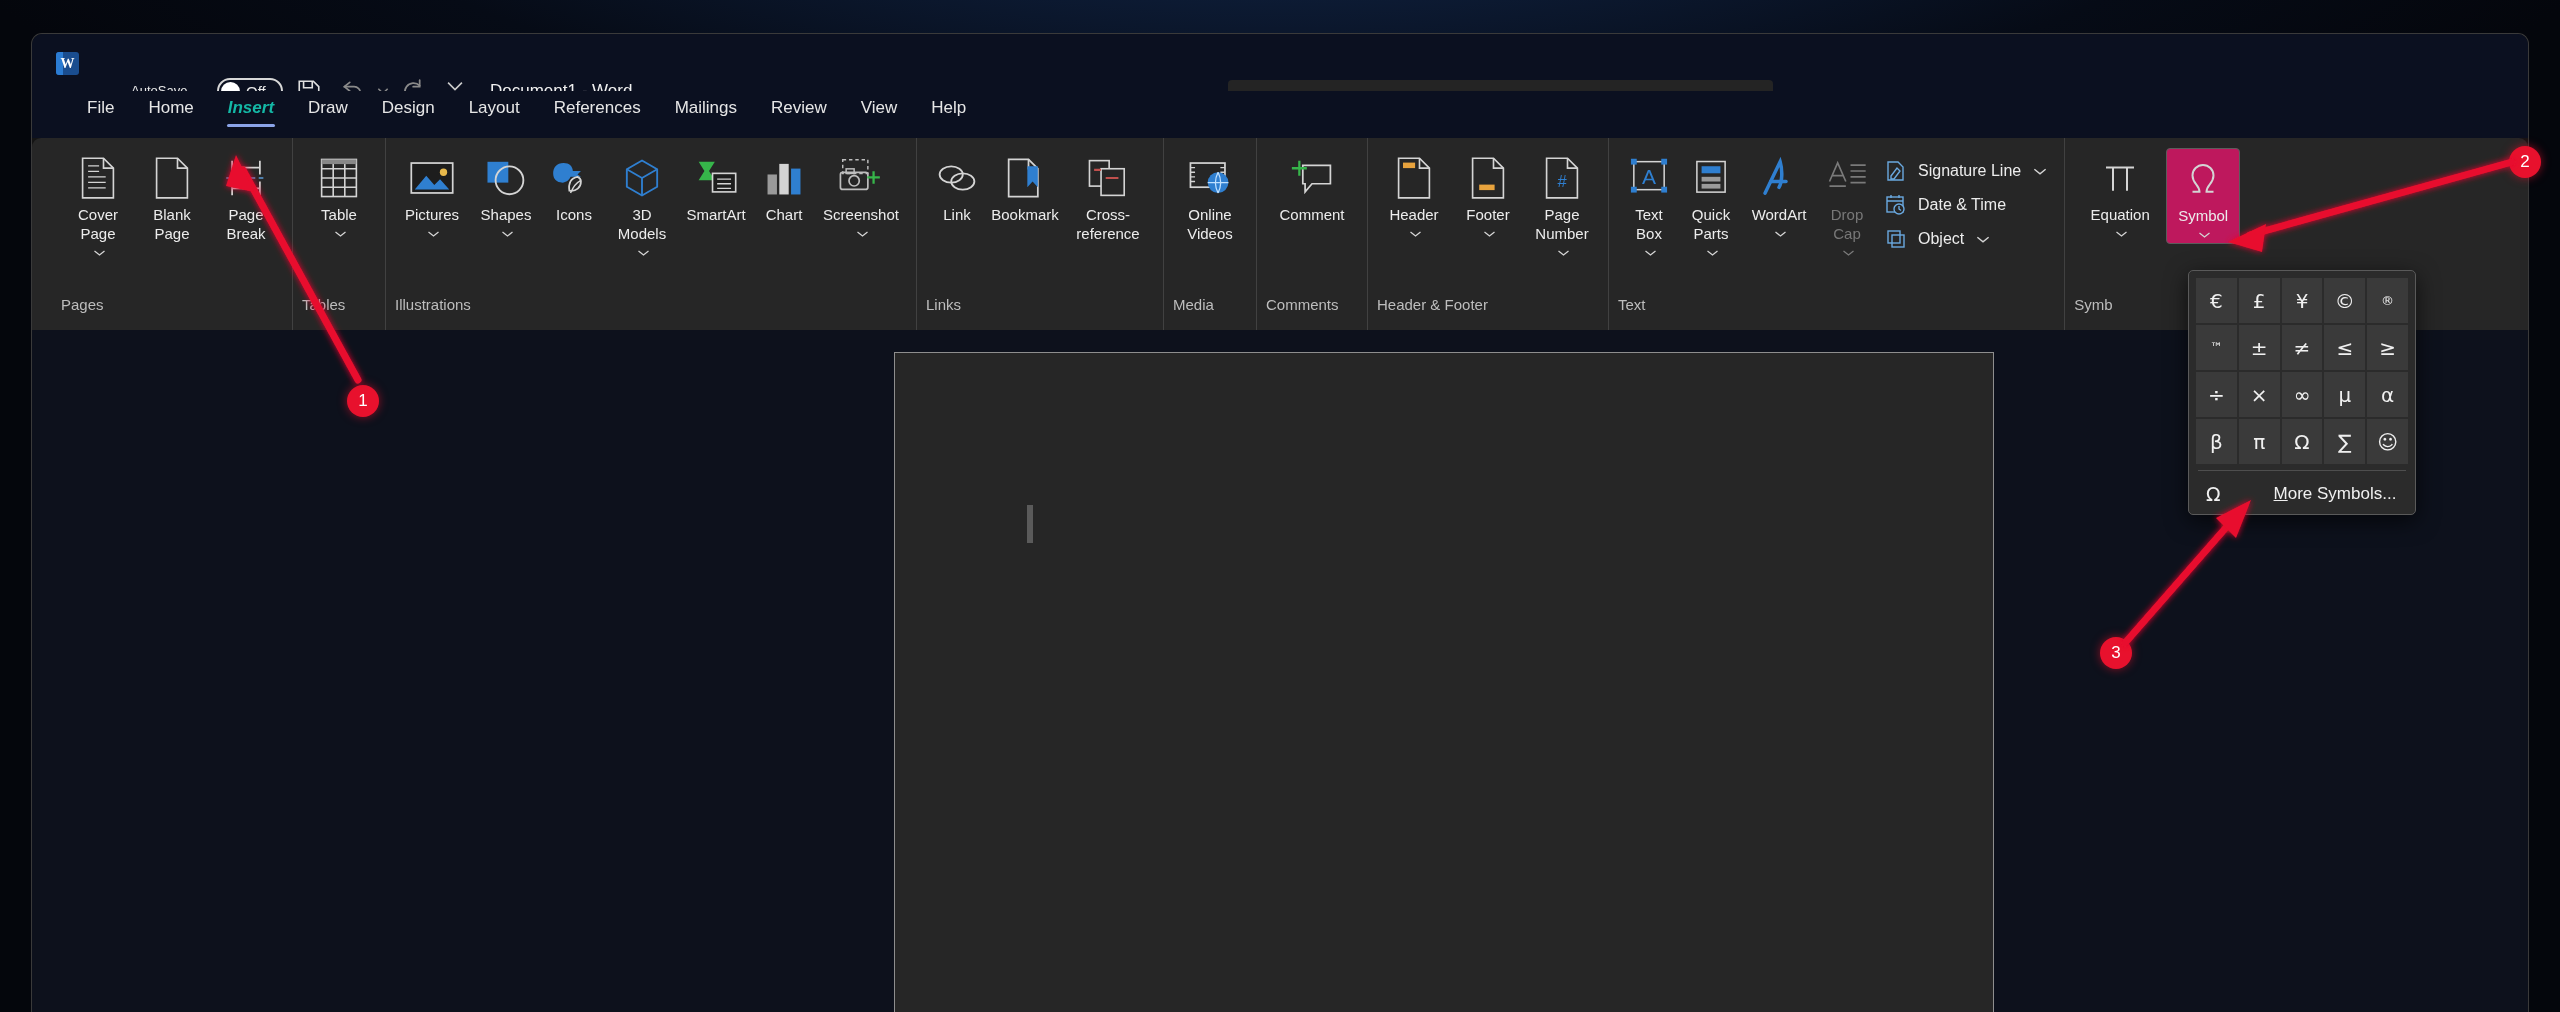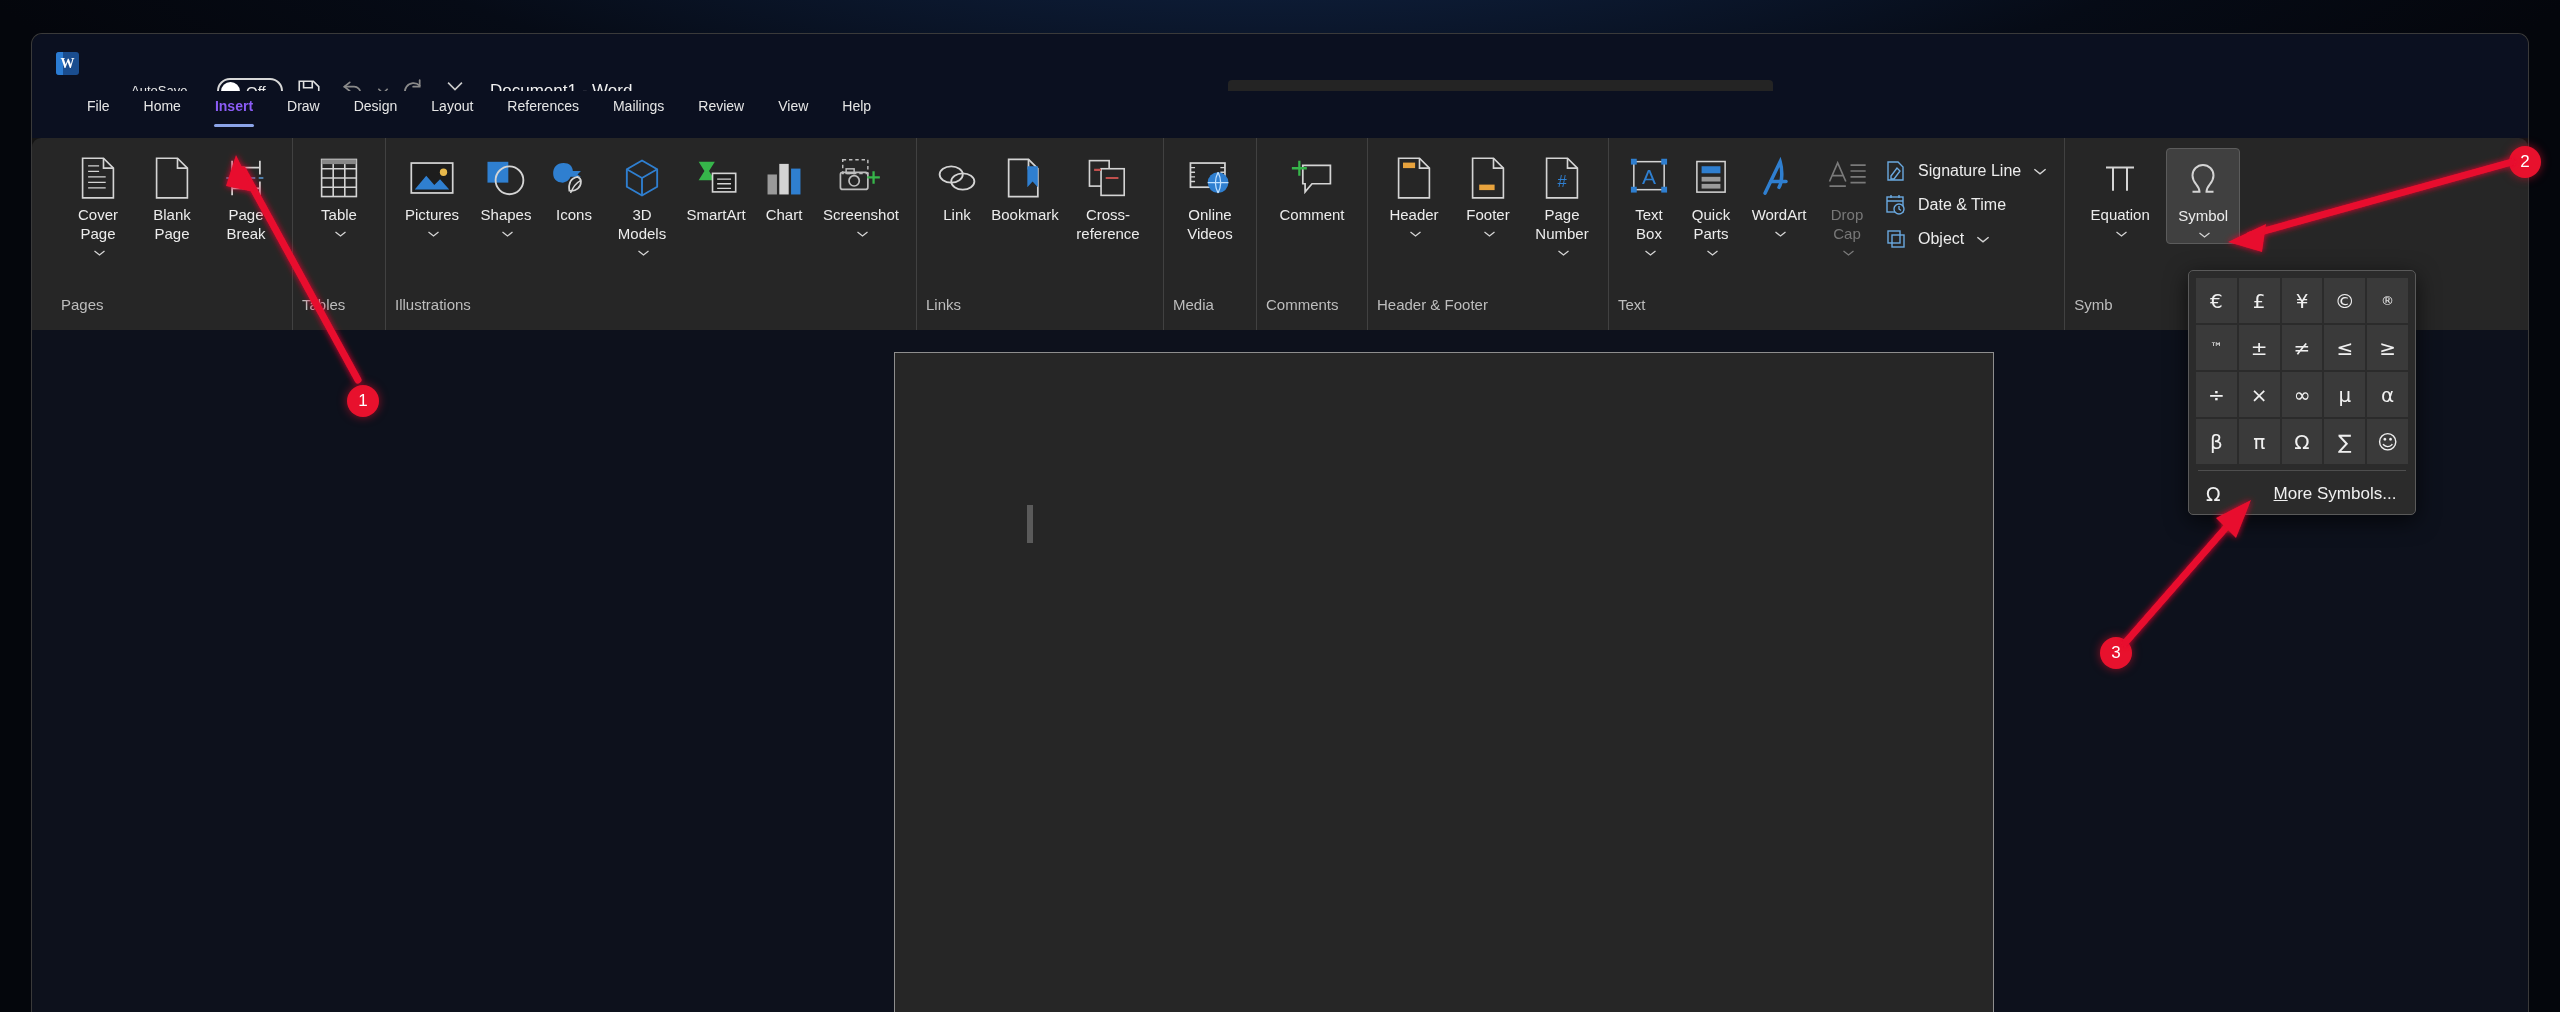--- a/index.html
+++ b/index.html
@@ -98,28 +98,28 @@
   
   .tabstrip {
     position: absolute; left: 0; top: 57px;
     width: 100%; height: 47px;
     background: #0b1020;
     display: flex; align-items: flex-start;
     padding-left: 38px;
   }
   .tab {
     position: relative;
-    font-size: 14px; color: #e6e6e6;
+    font-size: 17px; color: #e6e6e6;
     padding: 7px 17px 0 17px;
     height: 40px;
     white-space: nowrap;
     cursor: default;
     text-align: right;
   }
-  .tab.active { color: #8b5cf6; font-weight: bold; }
+  .tab.active { color: #14b8a6; font-weight: bold; font-style: italic; }
   .tab.active::after {
     content: ""; position: absolute;
     left: 16px; right: 16px; bottom: 4px;
     height: 3px; background: #8ba4e8; border-radius: 2px;
   }
 
   
   .ribbon {
     position: absolute; left: 0; top: 104px;
     width: 100%; height: 192px;
@@ -144,21 +144,21 @@
   .ritem {
     width: 74px;
     display: flex; flex-direction: column; align-items: center;
     padding: 6px 2px 0 2px;
     cursor: default;
     border-radius: 4px;
   }
   .ritem.wide { width: 92px; }
   .ritem.narrow { width: 62px; }
   .ritem.selected {
-    background: #404040;
+    background: #be185d;
     border: 1px solid #5c5c5c;
   }
   .ritem .ico { height: 48px; display: flex; align-items: center; justify-content: center; }
   .ritem .lbl {
     font-size: 15px; color: #ececec; text-align: center;
     line-height: 19px; margin-top: 3px;
     white-space: pre-line;
   }
   .ritem.disabled .lbl { color: #787878; }
   .chev { display:inline-block; margin-left: 3px; }

